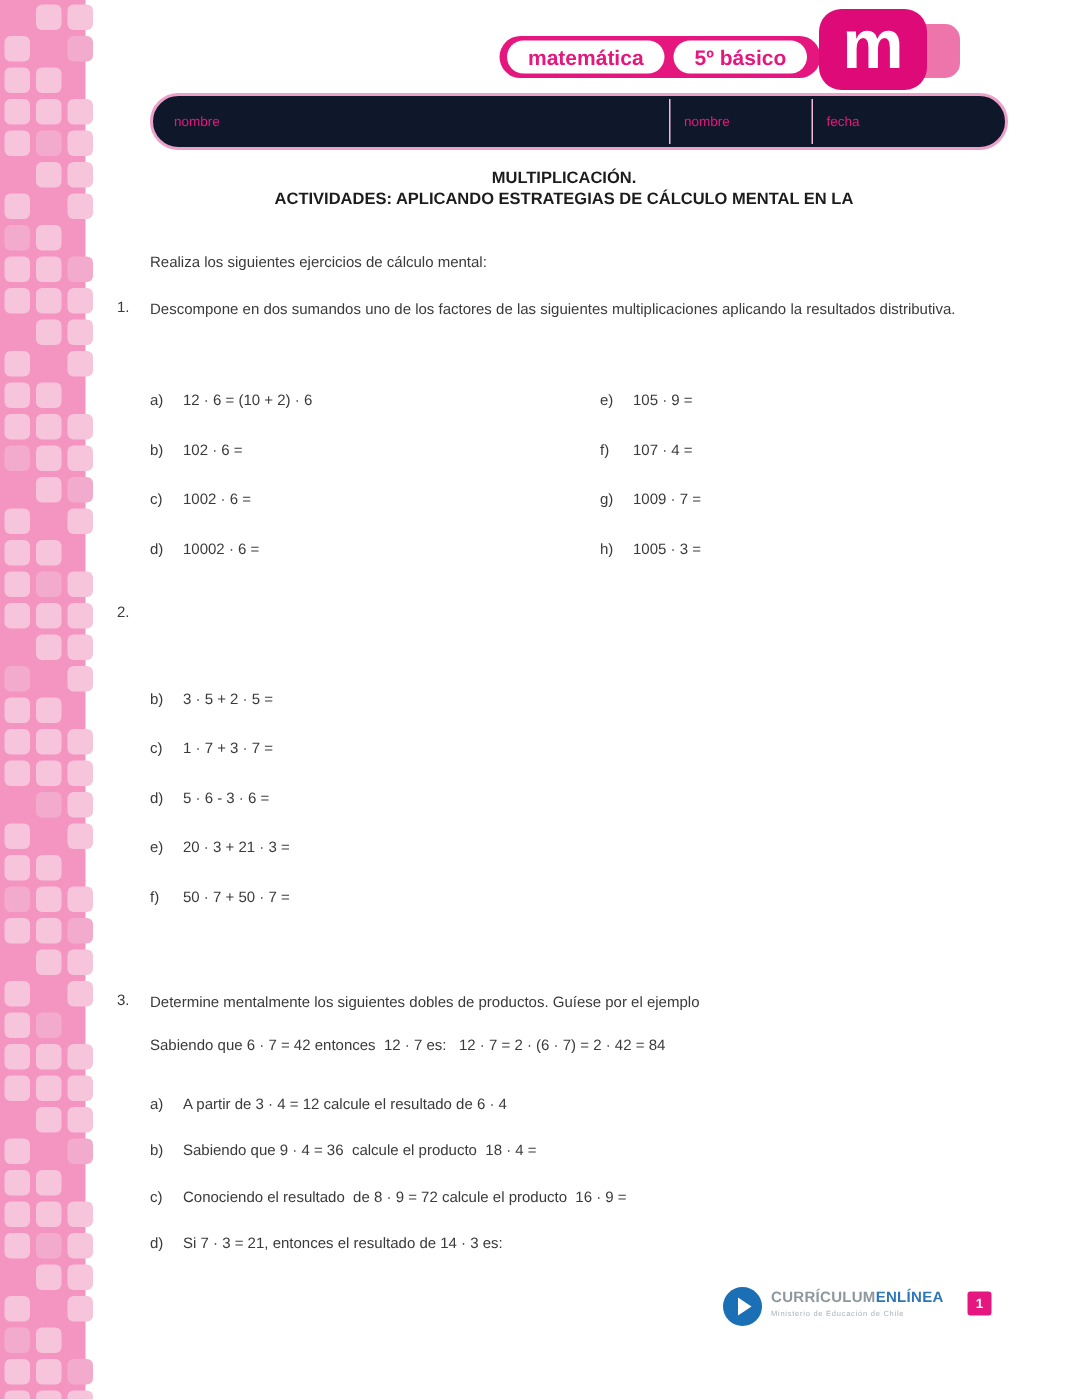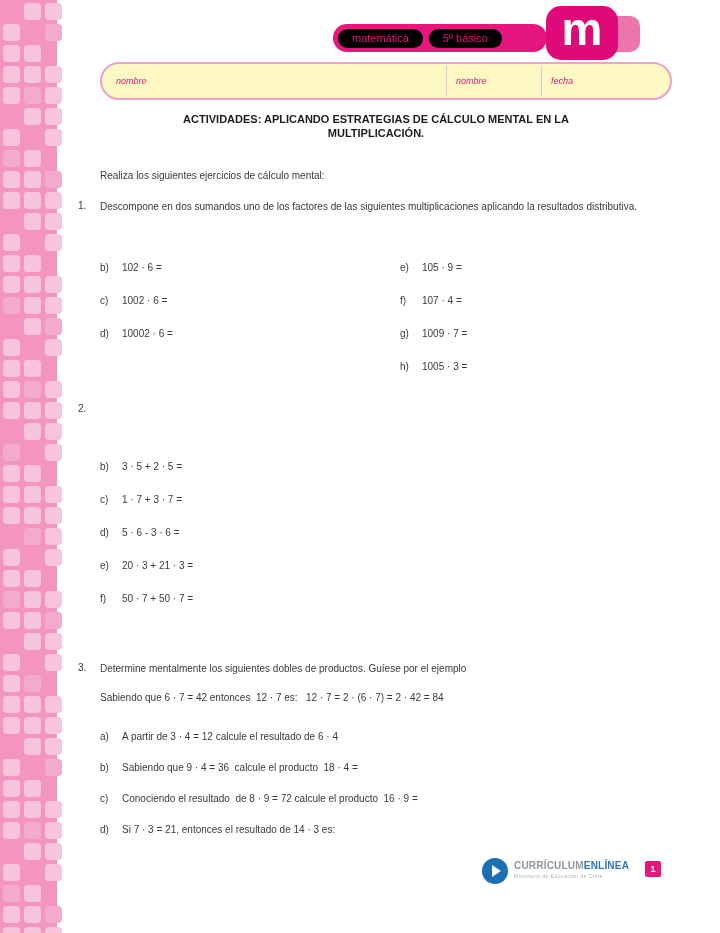--- a/index.html
+++ b/index.html
@@ -7,30 +7,30 @@
         font-family:"Liberation Sans",sans-serif;color:#3a3a3a;}
 
   
   .strip{position:absolute;left:0;top:0;width:57px;height:933px;background:var(--strip-bg,#f494c1);}
   .tile{position:absolute;width:17px;height:17px;border-radius:4px;background:var(--tile,#f6c4db);}
   .tile.mid{background:var(--tile-mid,#f3abcd);}
 
   
   .badgebar{position:absolute;left:333px;top:24px;width:214px;height:28px;background:var(--accent,#e5167e);
             border-radius:14px;display:flex;align-items:center;gap:6px;padding:0 5px;box-sizing:border-box;}
-  .pill{background:#000000;color:var(--accent,#e5167e);font-weight:normal;font-size:11px;border-radius:11px;
+  .pill{background:#ffffff;color:var(--accent,#e5167e);font-weight:bold;font-size:14px;border-radius:11px;
         padding:4px 14px;line-height:1;white-space:nowrap;}
   .logo-tab{position:absolute;left:598px;top:16px;width:42px;height:36px;background:#ee74ac;border-radius:10px;z-index:1;}
   .logo{position:absolute;left:546px;top:6px;width:72px;height:54px;background:var(--accent-dark,#dd0a78);
         border-radius:15px;color:#fff;font-weight:bold;font-size:46px;display:flex;align-items:center;
         justify-content:center;z-index:2;line-height:1;padding-bottom:8px;box-sizing:border-box;}
 
   
   .form-row{position:absolute;left:100px;top:62px;width:572px;height:38px;border:2px solid var(--form-border,#eda0c8);
-            border-radius:19px;box-sizing:border-box;background:#fef9c3;font-style:italic;}
+            border-radius:19px;box-sizing:border-box;background:#0f172a;}
   .form-div{position:absolute;top:2px;bottom:2px;width:1px;background:#f2bcd6;}
   .form-label{position:absolute;top:12px;font-size:9px;color:var(--accent,#e5167e);}
 
   .title{position:absolute;left:100px;top:112px;width:552px;text-align:center;font-weight:bold;
          font-size:11px;line-height:14px;color:#1c1c1c;}
   .intro{position:absolute;left:100px;top:170px;font-size:10px;}
 
   .secnum{position:absolute;left:78px;font-size:10px;}
   .prompt{position:absolute;left:100px;width:552px;font-size:10px;text-align:justify;line-height:14px;}
   .prompt.nojust{text-align:left;}
@@ -180,30 +180,31 @@
 
   <div class="form-row">
     <span class="form-label" style="left:14px">nombre</span>
     <div class="form-div" style="left:344px"></div>
     <span class="form-label" style="left:354px">nombre</span>
     <div class="form-div" style="left:439px"></div>
     <span class="form-label" style="left:449px">fecha</span>
   </div>
 
   <div class="title">
+    <div>MULTIPLICACIÓN.</div>
     <div>ACTIVIDADES: APLICANDO ESTRATEGIAS DE CÁLCULO MENTAL EN LA</div>
-    <div>MULTIPLICACIÓN.</div>
   </div>
 
   <div class="intro">Realiza los siguientes ejercicios de cálculo mental:</div>
 
   <span class="secnum" style="top:200px">1.</span>
   <div class="prompt" style="top:200px">Descompone en dos sumandos uno de los factores de las siguientes multiplicaciones aplicando la resultados distributiva.</div>
 
   <div class="items" style="left:100px;top:262px">
+    <div class="item"><span class="lbl">a)</span><span>12 · 6 = (10 + 2) · 6</span></div>
     <div class="item"><span class="lbl">b)</span><span>102 · 6 =</span></div>
     <div class="item"><span class="lbl">c)</span><span>1002 · 6 =</span></div>
     <div class="item"><span class="lbl">d)</span><span>10002 · 6 =</span></div>
   </div>
   <div class="items" style="left:400px;top:262px">
     <div class="item"><span class="lbl">e)</span><span>105 · 9 =</span></div>
     <div class="item"><span class="lbl">f)</span><span>107 · 4 =</span></div>
     <div class="item"><span class="lbl">g)</span><span>1009 · 7 =</span></div>
     <div class="item"><span class="lbl">h)</span><span>1005 · 3 =</span></div>
   </div>

